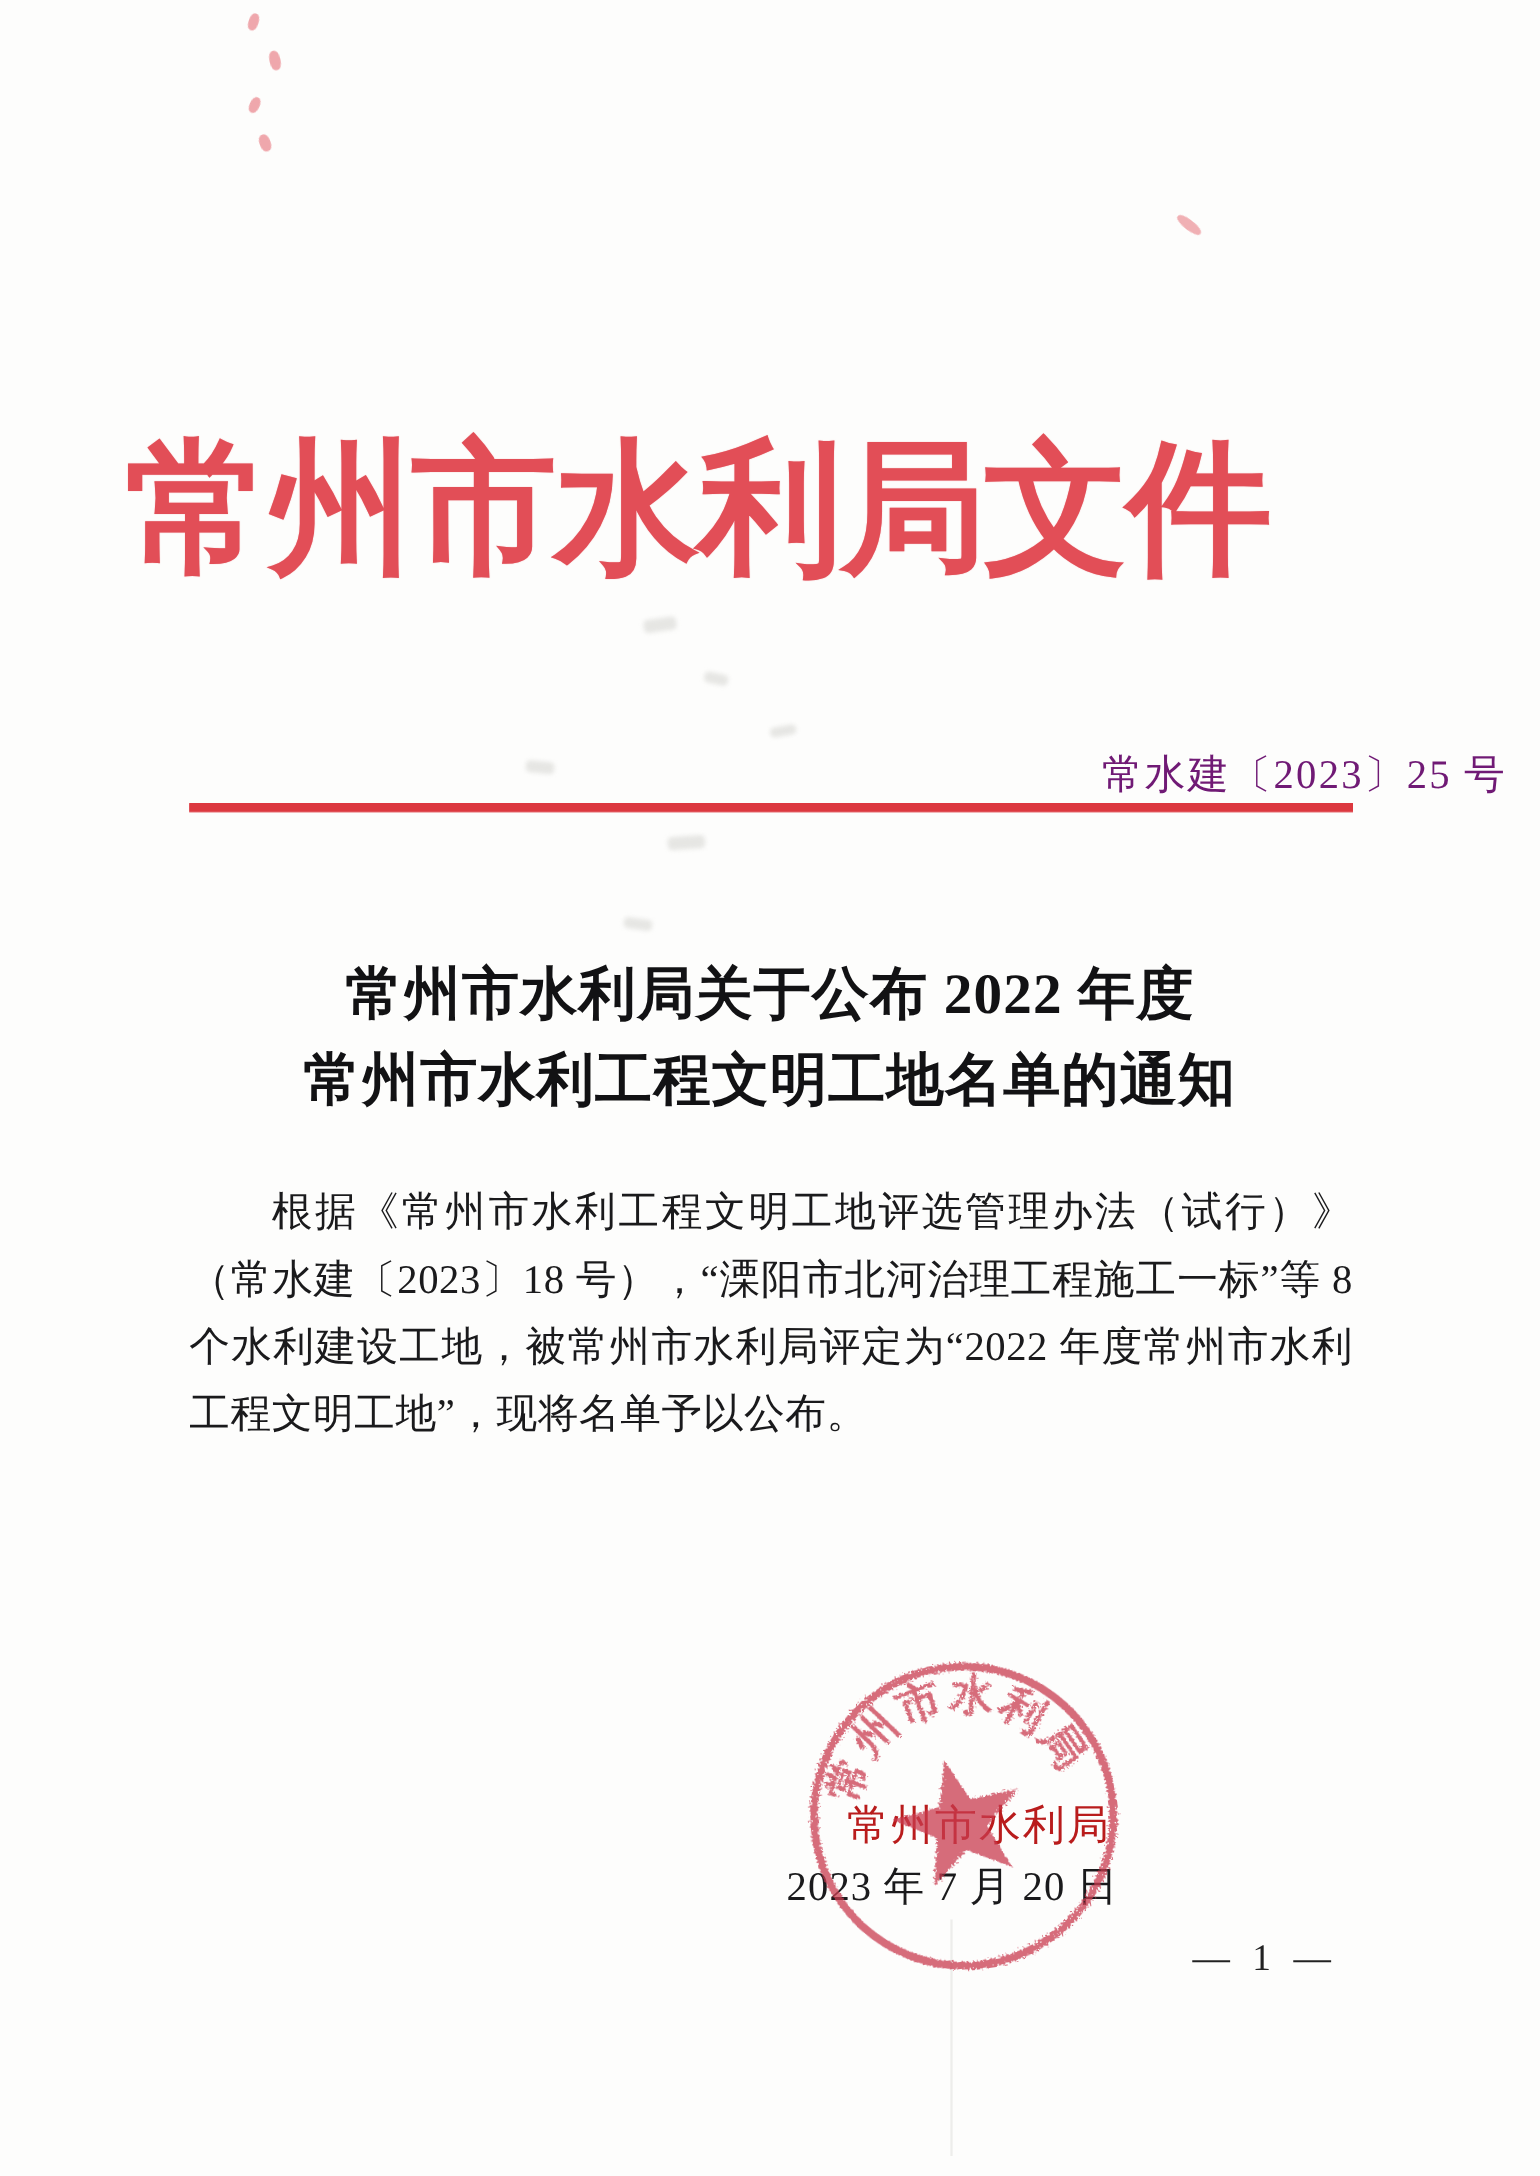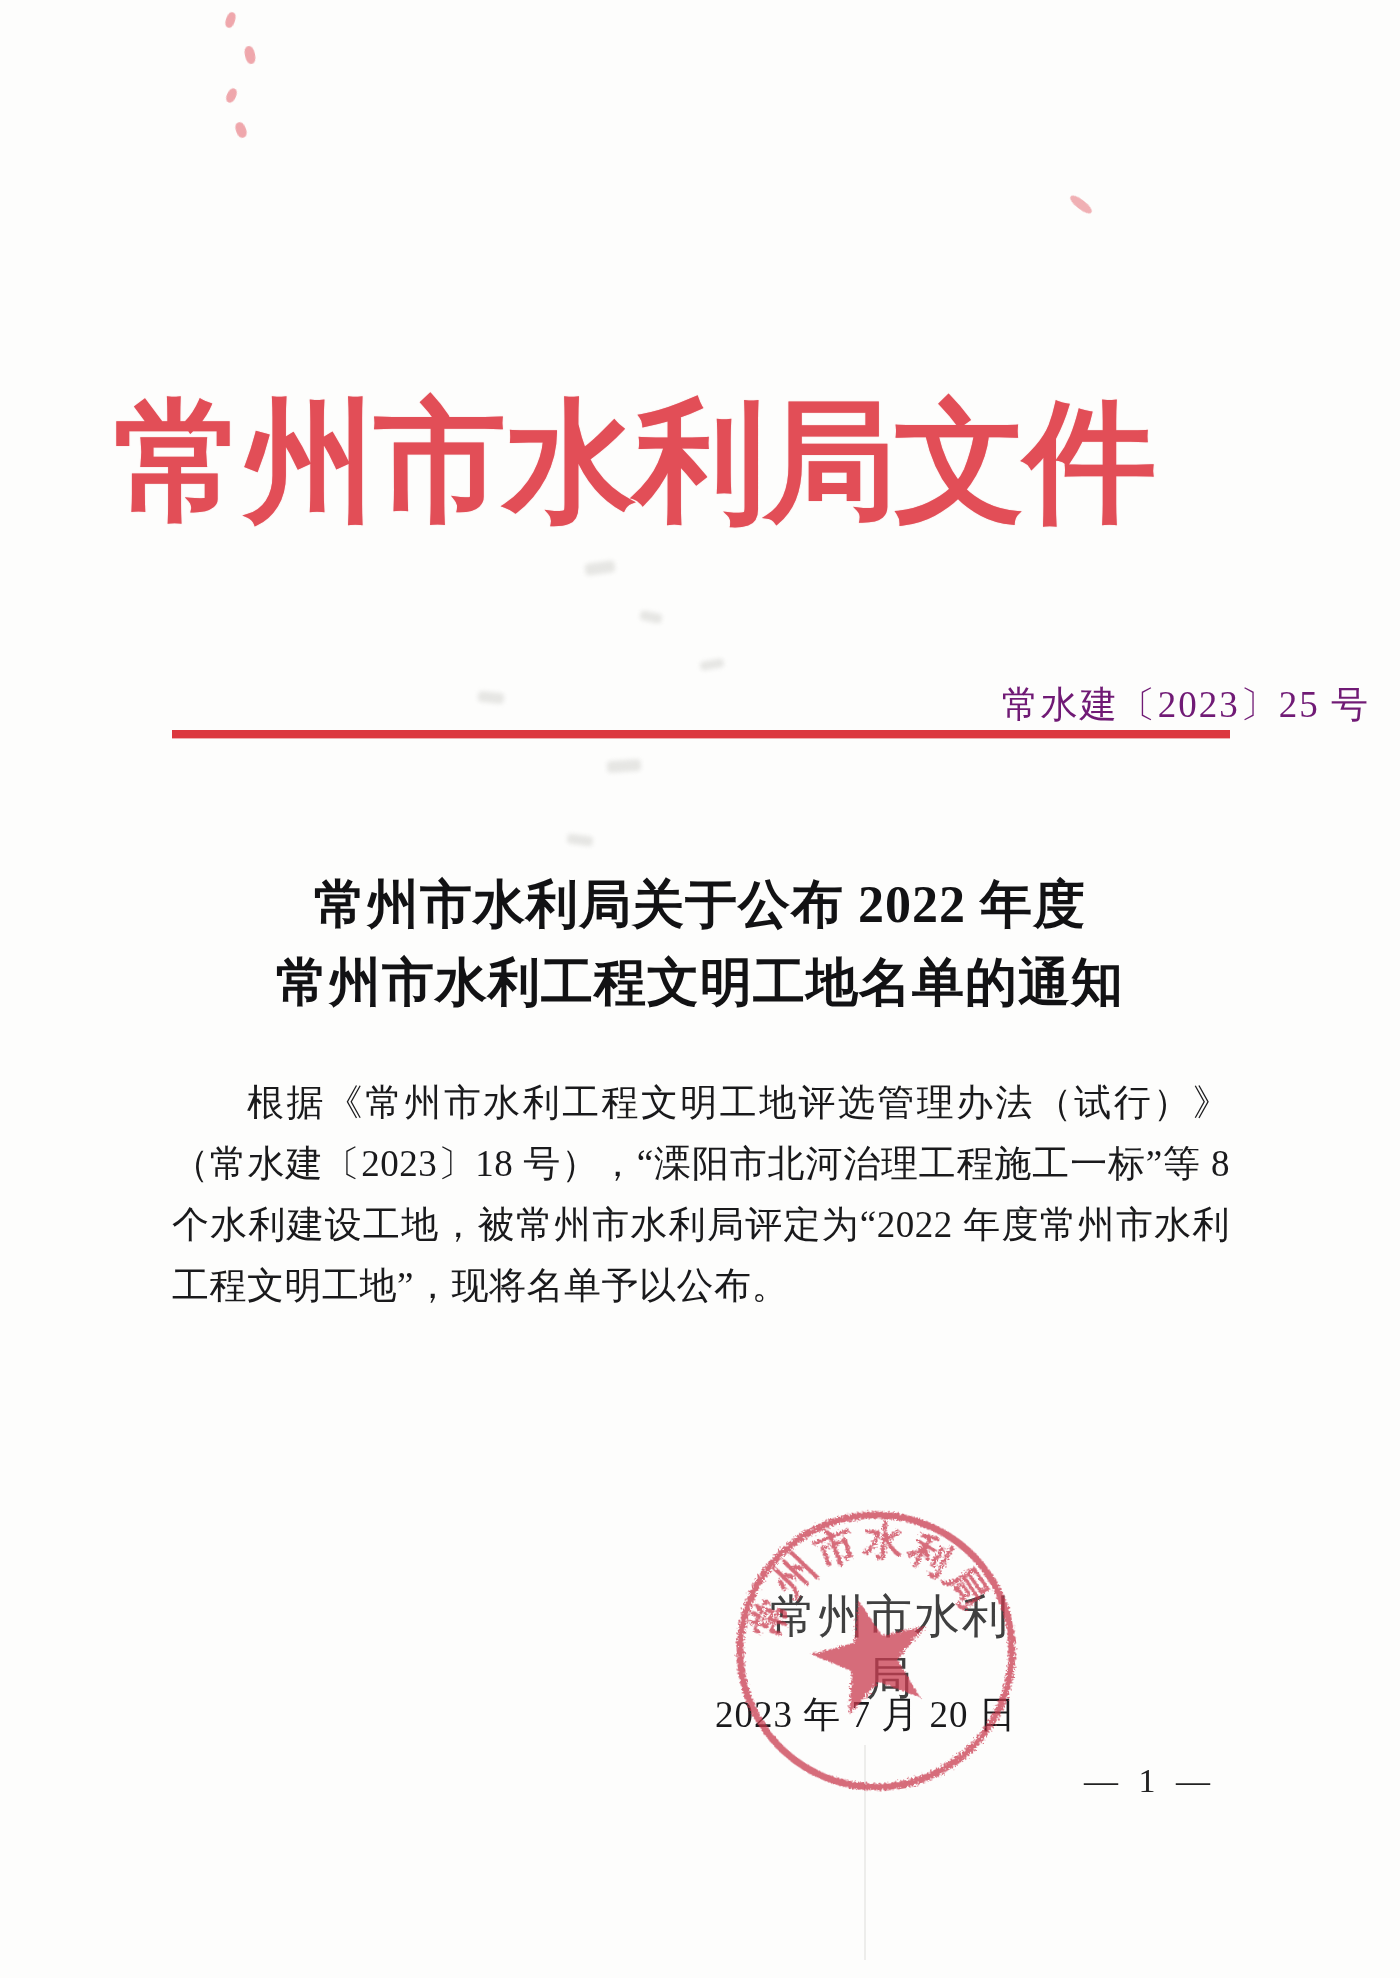--- a/index.html
+++ b/index.html
@@ -58,22 +58,22 @@
     letter-spacing:.5px;
     text-align:justify;
     color:#1a1a1c;
   }
   .bodytext p{margin:0;}
   .bodytext .indent{text-indent:75px;}
   .bodytext .attachment{margin-top:12px;}
 
   
   .sig-agency{
-    position:absolute;top:1586px;left:760px;width:260px;
-    text-align:center;font-size:46px;letter-spacing:2px;color:#404040;
+    position:absolute;top:1634px;left:760px;width:260px;
+    text-align:center;font-size:38px;letter-spacing:2px;color:#b91c1c;
   }
   .sig-date{
     position:absolute;top:1690px;left:715px;width:370px;
     text-align:left;font-size:37px;letter-spacing:1px;color:#1a1a1c;
   }
 
   
   .seal{
     position:absolute;left:726px;top:1501px;width:300px;height:300px;
     opacity:.88;

